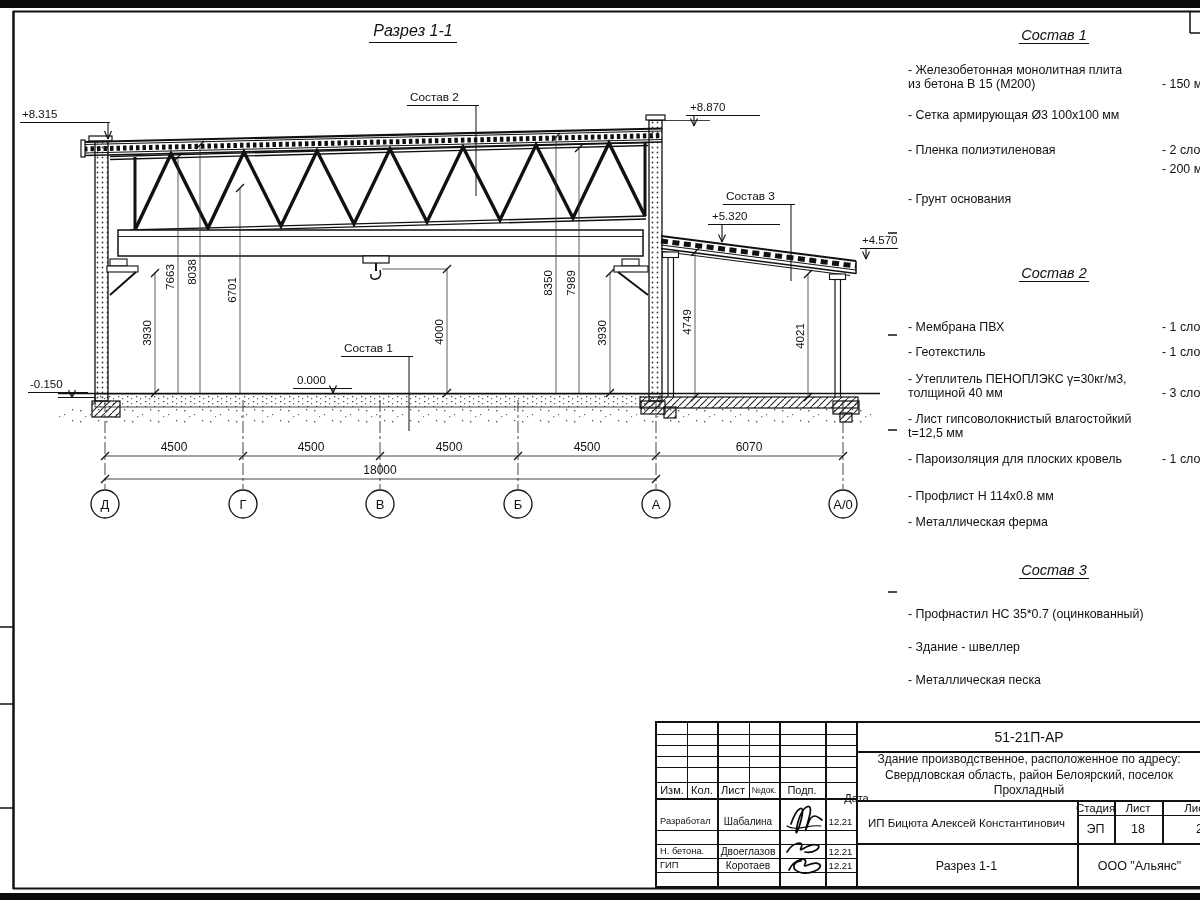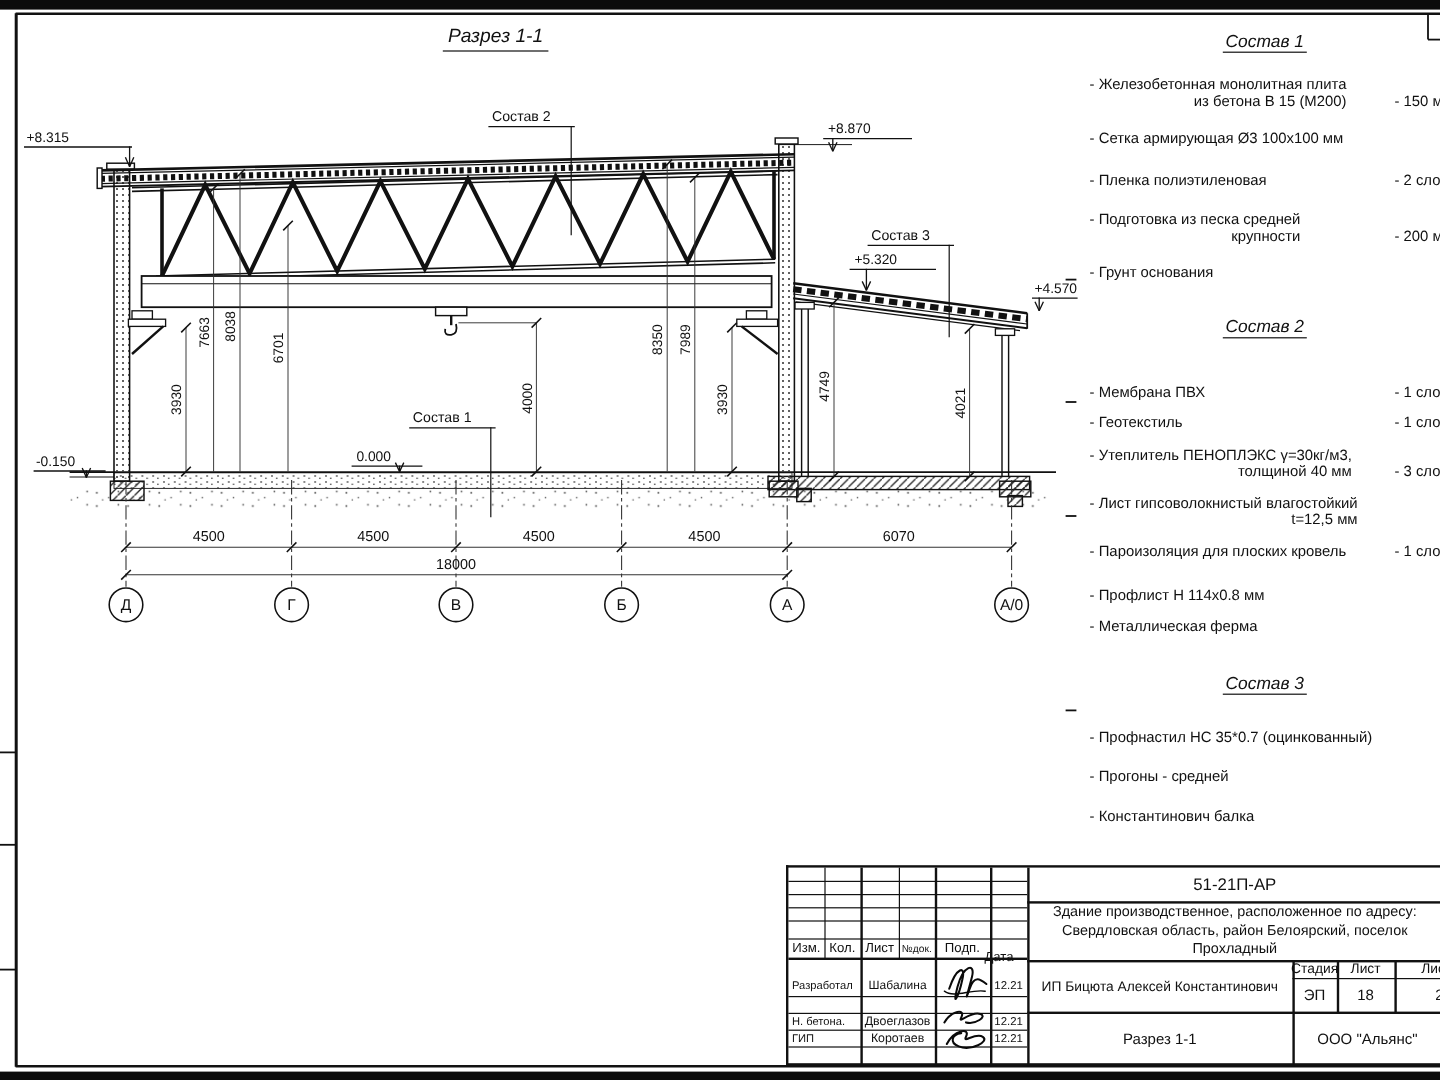--- a/index.html
+++ b/index.html
@@ -8,21 +8,21 @@
   .abs{position:absolute;}
   .sheet{position:absolute;left:0;top:0;width:1200px;height:900px;}
   
   .dtitle{left:348px;top:22px;width:130px;text-align:center;font-style:italic;font-size:16px;}
   .dtitle span{display:inline-block;border-bottom:1.6px solid #111;padding:0 4px 2px 4px;}
   
   .legend{width:292px;font-size:12.4px;line-height:14px;}
   .lt{text-align:center;margin-bottom:19px;}
   .lt span{display:inline-block;font-style:italic;font-size:14.5px;border-bottom:1.4px solid #111;padding:0 2px 1px 2px;}
   .li{position:relative;display:flex;align-items:flex-end;margin-bottom:20px;}
-  .ll{white-space:pre-line;text-align:right;}
+  .ll{white-space:pre-line;}
   .lv{position:absolute;left:254px;bottom:0;white-space:nowrap;}
   .gap{margin-top:13px;}
   
   .tb{left:655px;top:721px;width:545px;height:167px;border-top:2px solid #111;border-left:2px solid #111;border-bottom:2px solid #111;box-sizing:border-box;font-size:11px;}
   .hl,.vl{position:absolute;background:#111;}
   .tbc{position:absolute;display:flex;align-items:center;justify-content:center;text-align:center;overflow:visible;}
   .tbl{position:absolute;display:flex;align-items:center;justify-content:flex-start;padding-left:3px;}
   .pre{white-space:pre-line;}
 </style>
 </head>
@@ -296,22 +296,20 @@
       <div class="lv">- 150 мм</div>
     </div>
     <div class="li" style="margin-bottom:21px">
       <div class="ll">- Сетка армирующая Ø3 100х100 мм</div>
     </div>
     <div class="li" style="margin-bottom:19px">
       <div class="ll">- Пленка полиэтиленовая</div>
       <div class="lv">-  2 слоя</div>
     </div>
     <div class="li" style="margin-bottom:16px">
-      <div class="ll">- Подготовка из песка средней
-  крупности</div>
       <div class="lv">- 200 мм</div>
     </div>
     <div class="li">
       <div class="ll">- Грунт основания</div>
     </div>
   </div>
 
   <div class="abs legend" style="left:908px;top:266px">
     <div class="lt" style="margin-bottom:38px"><span>Состав 2</span></div>
     <div class="li" style="margin-bottom:11px">
@@ -342,24 +340,24 @@
       <div class="ll">- Металлическая ферма</div>
     </div>
   </div>
 
   <div class="abs legend" style="left:908px;top:563px">
     <div class="lt" style="margin-bottom:28px"><span>Состав 3</span></div>
     <div class="li" style="margin-bottom:19px">
       <div class="ll">- Профнастил НС 35*0.7 (оцинкованный)</div>
     </div>
     <div class="li" style="margin-bottom:19px">
-      <div class="ll">- Прогоны - средней</div>
+      <div class="ll">- Здание - швеллер</div>
     </div>
     <div class="li">
-      <div class="ll">- Константинович балка</div>
+      <div class="ll">- Металлическая песка</div>
     </div>
   </div>
 
   <div class="abs tb">
 
     <div class="hl" style="left:0;top:11px;width:199px;height:1px"></div>
     <div class="hl" style="left:0;top:22px;width:199px;height:1px"></div>
     <div class="hl" style="left:0;top:33px;width:199px;height:1px"></div>
     <div class="hl" style="left:0;top:44px;width:199px;height:1px"></div>
     <div class="hl" style="left:0;top:59px;width:199px;height:1px"></div>
@@ -380,21 +378,21 @@
     <div class="vl" style="left:199px;top:0;width:2px;height:165px"></div>
     <div class="vl" style="left:420px;top:77px;width:2px;height:88px"></div>
     <div class="vl" style="left:457px;top:77px;width:1.5px;height:44px"></div>
     <div class="vl" style="left:505px;top:77px;width:1.5px;height:44px"></div>
 
     <div class="tbc" style="left:0;top:59px;width:30px;height:16px;font-size:11px">Изм.</div>
     <div class="tbc" style="left:30px;top:59px;width:30px;height:16px;font-size:11px">Кол.</div>
     <div class="tbc" style="left:60px;top:59px;width:32px;height:16px;font-size:11px">Лист</div>
     <div class="tbc" style="left:92px;top:59px;width:30px;height:16px;font-size:8.5px">№док.</div>
     <div class="tbc" style="left:122px;top:59px;width:46px;height:16px;font-size:11px">Подп.</div>
-    <div class="tbc" style="left:160px;top:59px;width:31px;height:32px;font-size:11px">Дата</div>
+    <div class="tbc" style="left:184px;top:59px;width:31px;height:32px;font-size:11px">Дата</div>
 
     <div class="tbl" style="left:0;top:89px;width:60px;height:18px;font-size:9.3px">Разработал</div>
     <div class="tbc" style="left:60px;top:89px;width:62px;height:18px;font-size:10px">Шабалина</div>
     <div class="tbc" style="left:168px;top:89px;width:31px;height:18px;font-size:9.5px">12.21</div>
     <div class="tbl" style="left:0;top:121px;width:60px;height:14px;font-size:9.3px">Н. бетона.</div>
     <div class="tbc" style="left:60px;top:121px;width:62px;height:14px;font-size:10.3px">Двоеглазов</div>
     <div class="tbc" style="left:168px;top:121px;width:31px;height:14px;font-size:9.5px">12.21</div>
     <div class="tbl" style="left:0;top:135px;width:60px;height:14px;font-size:9.3px">ГИП</div>
     <div class="tbc" style="left:60px;top:135px;width:62px;height:14px;font-size:10.3px">Коротаев</div>
     <div class="tbc" style="left:168px;top:135px;width:31px;height:14px;font-size:9.5px">12.21</div>

